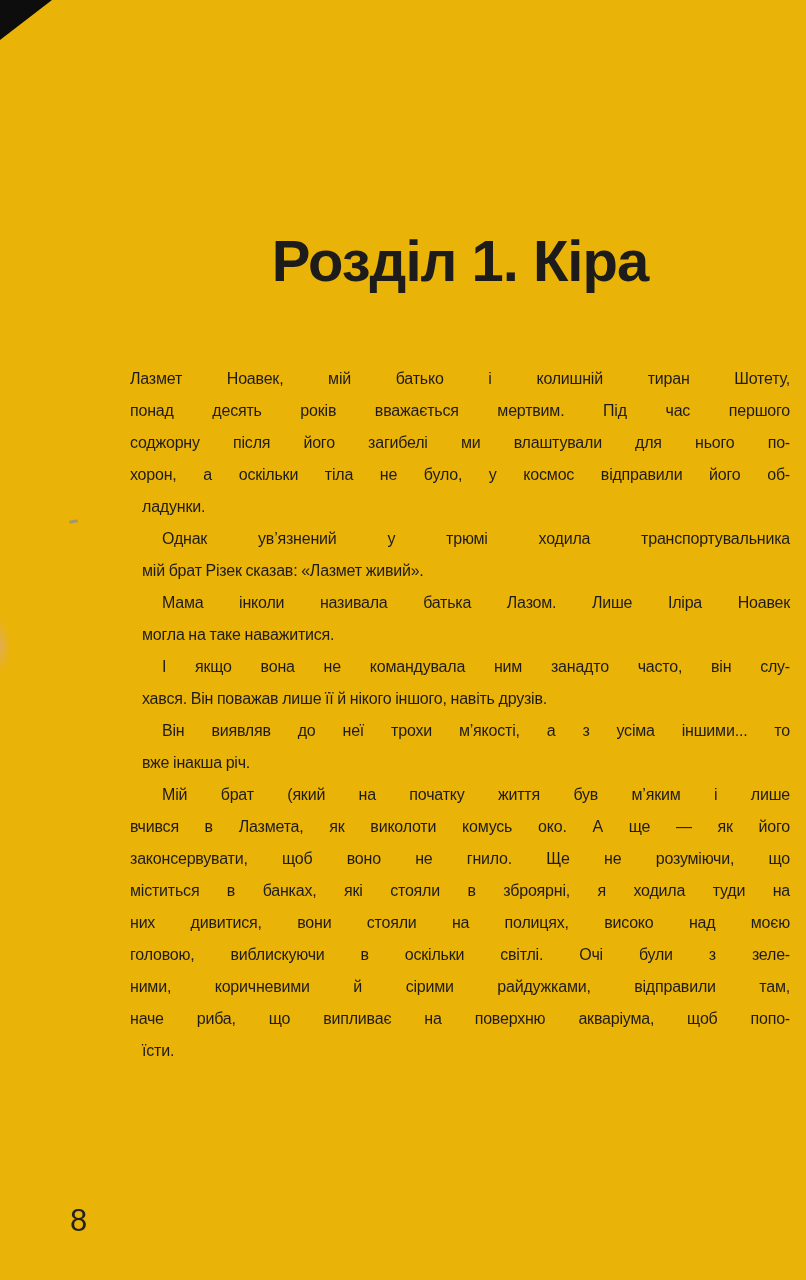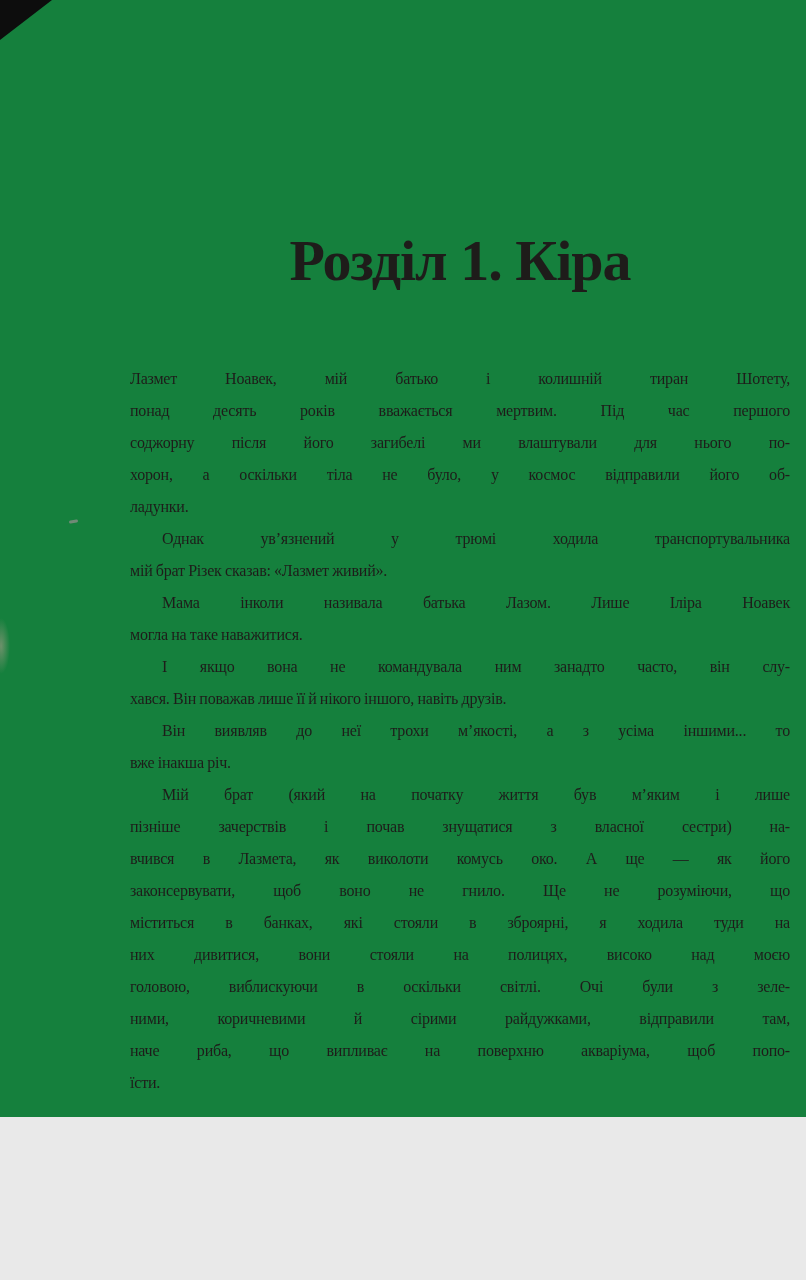--- a/index.html
+++ b/index.html
@@ -1,22 +1,22 @@
 <!DOCTYPE html>
 <html><head>
 <meta charset="utf-8">
 <style>
   html, body { margin: 0; padding: 0; background: #e9e9e9; }
   .page {
     position: relative;
     width: 806px;
-    height: 1117px;
-    background: #15803d;
+    height: 1280px;
+    background: #eab308;
     overflow: hidden;
-    font-family: Liberation Serif, serif;
+    font-family: Liberation Sans, sans-serif;
     color: #1e1c1a;
   }
   
   .corner {
     position: absolute; top: 0; left: 0;
     width: 0; height: 0;
     border-top: 40px solid #0d0d0d;
     border-right: 52px solid transparent;
   }
   .speck {
@@ -47,21 +47,21 @@
     word-spacing: -0.5px;
   }
   .para { margin: 0; }
   .ln {
     height: 32px;
     line-height: 32px;
     text-align: justify;
     text-align-last: justify;
     overflow: visible;
   }
-  .ln.last { text-align-last: left; }
+  .ln.last { text-align-last: left; margin-left: 12px; }
   .ln.indent { padding-left: 32px; }
   .pageno {
     position: absolute;
     left: 70px; top: 1203px;
     font-size: 31px;
     color: #222;
   }
 </style>
 </head>
 <body>
@@ -100,21 +100,20 @@
       <div class="ln last">хався. Він поважав лише її й нікого іншого, навіть друзів.</div>
     </div>
 
     <div class="para">
       <div class="ln indent">Він виявляв до неї трохи м’якості, а з усіма іншими... то</div>
       <div class="ln last">вже інакша річ.</div>
     </div>
 
     <div class="para">
       <div class="ln indent">Мій брат (який на початку життя був м’яким і лише</div>
-      <div class="ln">пізніше зачерствів і почав знущатися з власної сестри) на-</div>
       <div class="ln">вчився в Лазмета, як виколоти комусь око. А ще — як його</div>
       <div class="ln">законсервувати, щоб воно не гнило. Ще не розуміючи, що</div>
       <div class="ln">міститься в банках, які стояли в зброярні, я ходила туди на</div>
       <div class="ln">них дивитися, вони стояли на полицях, високо над моєю</div>
       <div class="ln">головою, виблискуючи в оскільки світлі. Очі були з зеле-</div>
       <div class="ln">ними, коричневими й сірими райдужками, відправили там,</div>
       <div class="ln">наче риба, що випливає на поверхню акваріума, щоб попо-</div>
       <div class="ln last">їсти.</div>
     </div>
 

